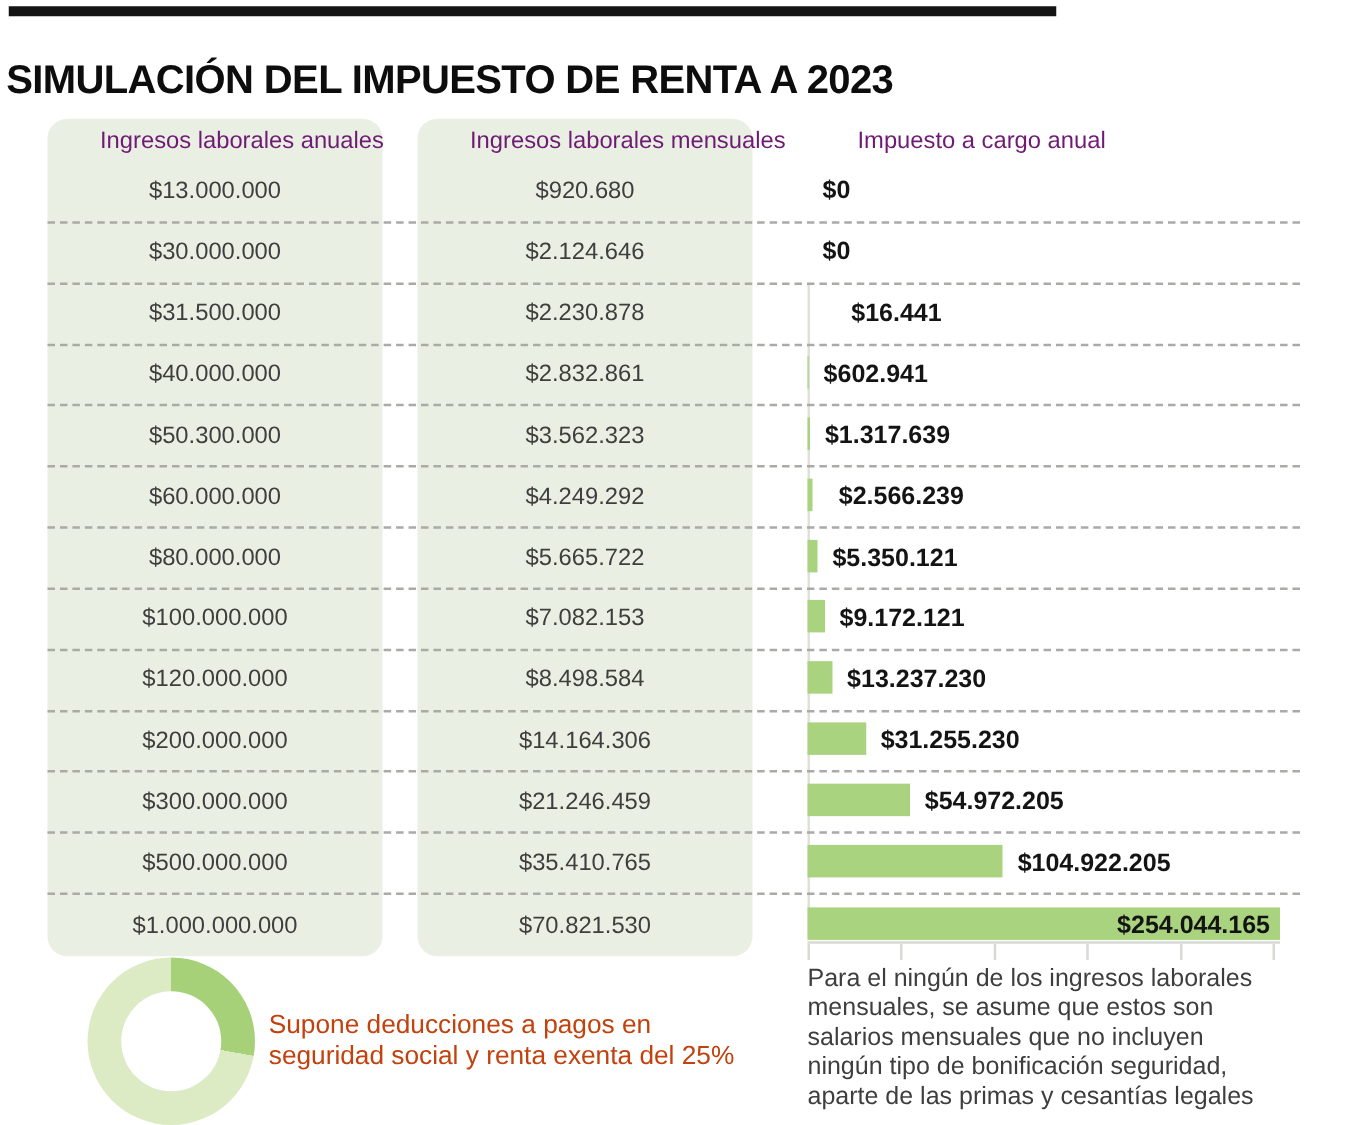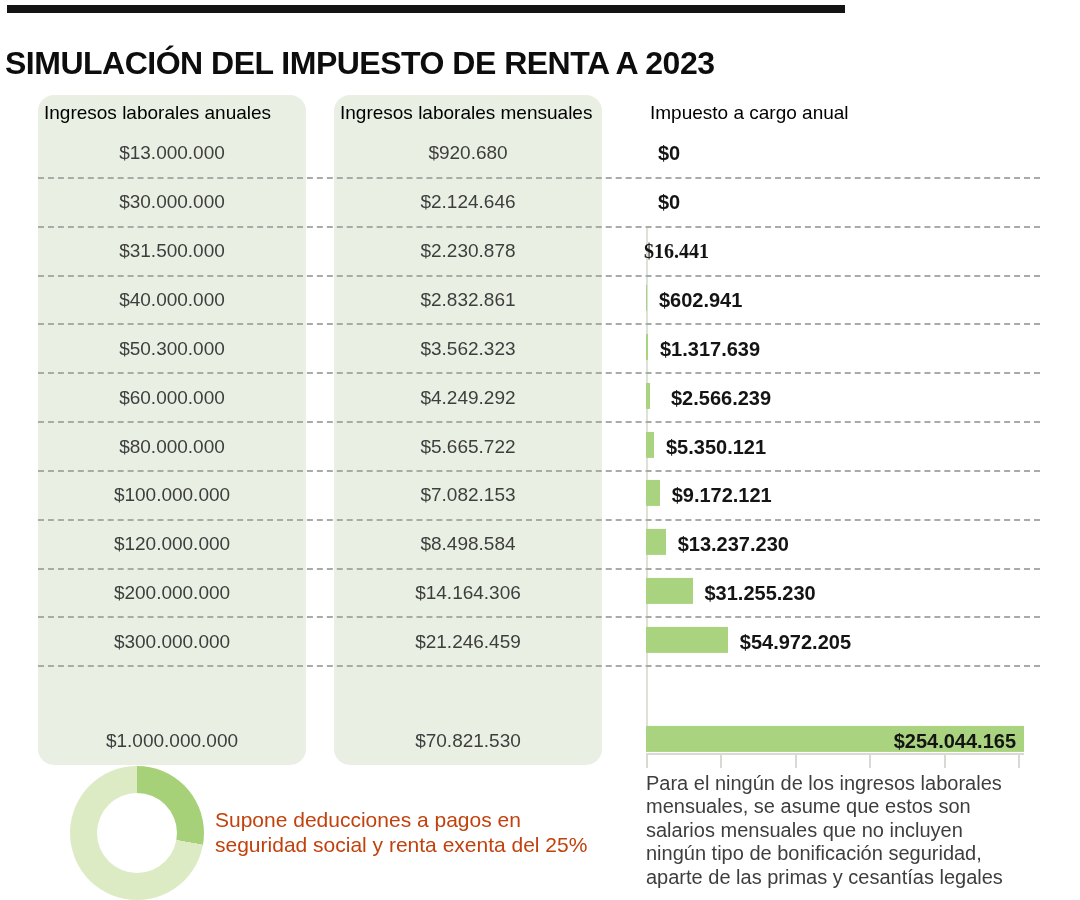--- a/index.html
+++ b/index.html
@@ -10,21 +10,21 @@
   }
   .topbar{position:absolute;left:7px;top:5px;width:838px;height:8px;background:#141414;}
   .title{
     position:absolute;left:5px;top:24px;width:860px;
     font-size:32px;font-weight:700;color:#0d0d0d;letter-spacing:-0.5px;white-space:nowrap;
   }
   .table{position:absolute;left:0;top:95px;width:1080px;height:678px;}
   .panel{position:absolute;top:0;width:268px;height:670px;background:#e9f0e3;border-radius:16px;}
   .panel.p1{left:38px;}
   .panel.p2{left:334px;}
-  .colhead{position:absolute;top:7px;font-size:19px;color:#000000;white-space:nowrap;}
+  .colhead{position:absolute;top:7px;font-size:19px;color:#701a75;white-space:nowrap;margin-left:36px;}
   .colhead.h1{left:44px;}
   .colhead.h2{left:340px;}
   .colhead.h3{left:650px;}
   #rows{position:absolute;left:0;top:0;width:864px;height:678px;}
   .row{
     position:absolute;left:38px;width:1002px;height:48.85px;
     border-bottom:2px dashed #a9aba7;box-sizing:border-box;
   }
   .row.last{border-bottom:none;}
   .cell{
@@ -88,21 +88,21 @@
       <div class="row" style="top: 83.85px;">
     <div class="cell annual">$30.000.000</div>
     <div class="cell monthly">$2.124.646</div>
 
     <div class="taxlabel" style="left: 620px;">$0</div>
   </div>
       <div class="row" style="top: 132.7px;">
     <div class="cell annual">$31.500.000</div>
     <div class="cell monthly">$2.230.878</div>
 
-    <div class="taxlabel" style="left: 606px; font-family: Liberation Serif, serif;">$16.441</div>
+    <div class="taxlabel" style="left: 643px;">$16.441</div>
   </div>
       <div class="row" style="top: 181.55px;">
     <div class="cell annual">$40.000.000</div>
     <div class="cell monthly">$2.832.861</div>
     <div class="bar" style="width: 0.9px; background: rgb(170, 211, 127);"></div>
     <div class="taxlabel" style="left: 620.897px;">$602.941</div>
   </div>
       <div class="row" style="top: 230.4px; text-align: center;">
     <div class="cell annual">$50.300.000</div>
     <div class="cell monthly">$3.562.323</div>
@@ -138,20 +138,26 @@
     <div class="cell monthly">$14.164.306</div>
     <div class="bar" style="width: 46.5px; background: rgb(170, 211, 127);"></div>
     <div class="taxlabel" style="left: 666.506px;">$31.255.230</div>
   </div>
       <div class="row" style="top: 523.5px; padding-left: 28px;">
     <div class="cell annual">$300.000.000</div>
     <div class="cell monthly">$21.246.459</div>
     <div class="bar" style="width: 81.8px; background: rgb(170, 211, 127);"></div>
     <div class="taxlabel" style="left: 701.795px;">$54.972.205</div>
   </div>
+      <div class="row" style="top: 572.35px;">
+    <div class="cell annual">$500.000.000</div>
+    <div class="cell monthly">$35.410.765</div>
+    <div class="bar" style="width: 156.1px; background: rgb(170, 211, 127);"></div>
+    <div class="taxlabel" style="left: 776.117px;">$104.922.205</div>
+  </div>
       <div class="row last" style="top: 621.2px;">
     <div class="cell annual">$1.000.000.000</div>
     <div class="cell monthly">$70.821.530</div>
     <div class="bar" style="width: 378px; background: rgb(170, 211, 127);"></div>
     <div class="taxlabel" style="right: 24px;">$254.044.165</div>
   </div>
     </div>
 
   <div class="axis" id="axis">
       <div class="tick" style="left: 0px;"></div>

